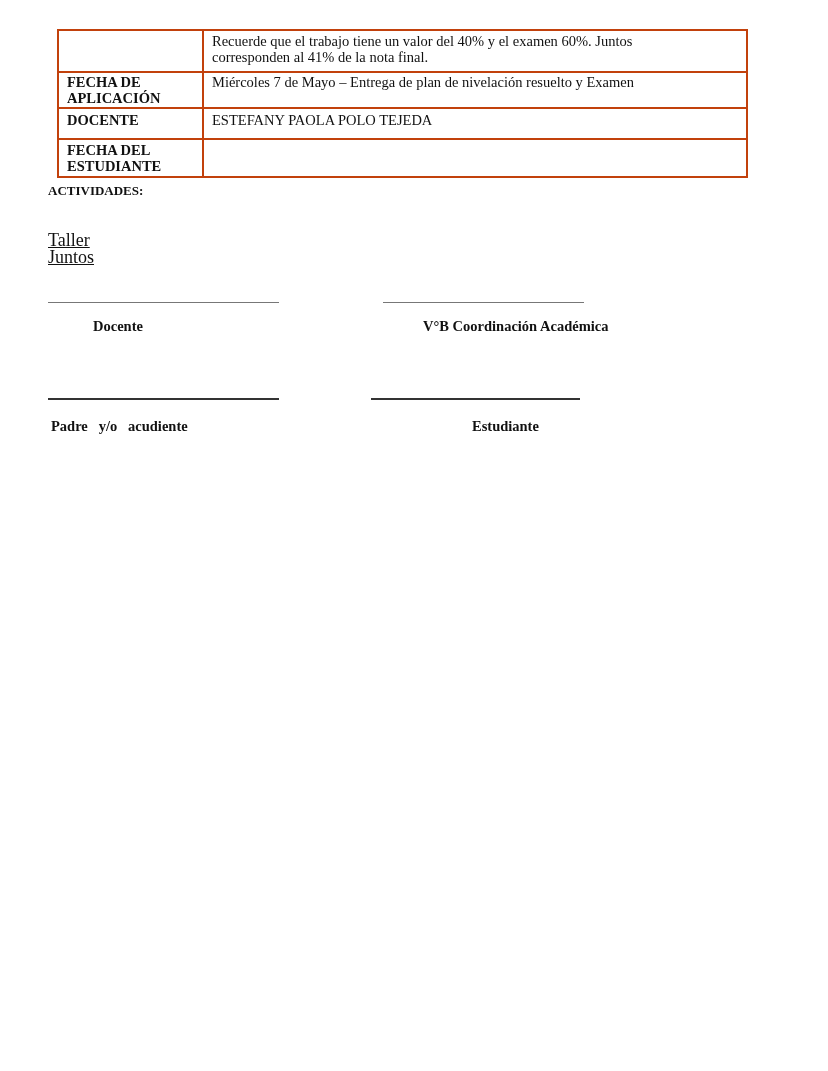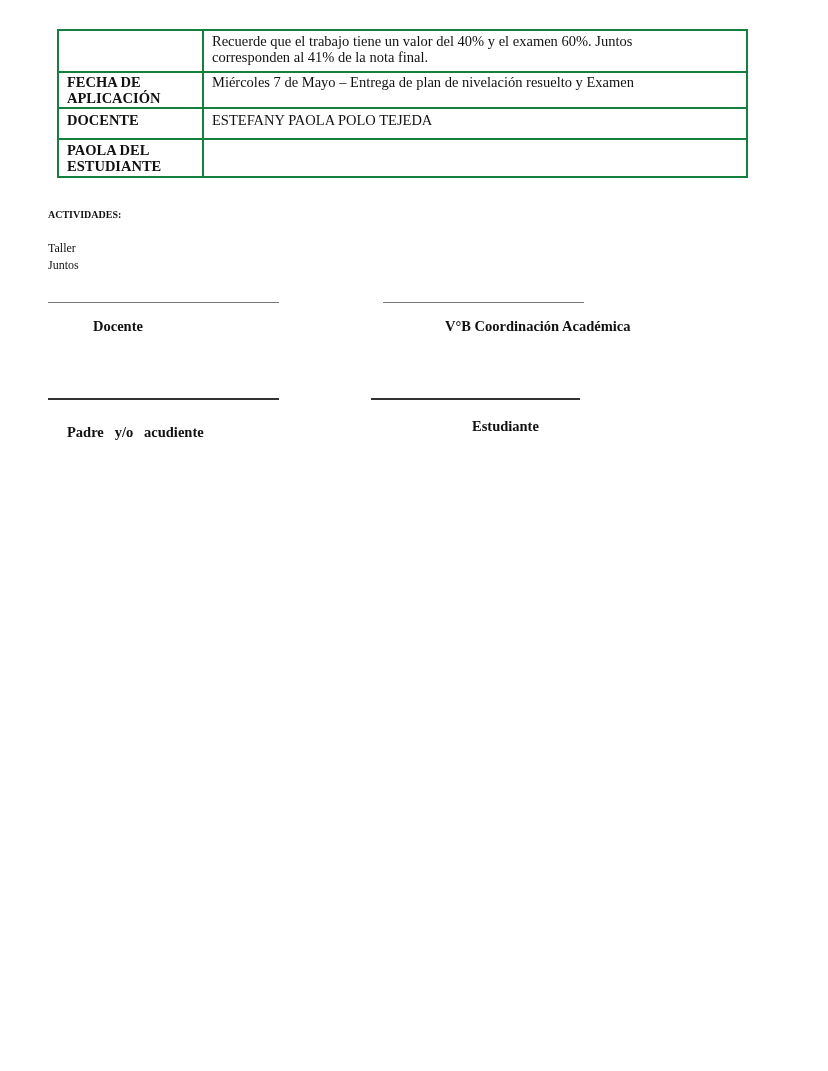--- a/index.html
+++ b/index.html
@@ -4,30 +4,30 @@
   <style>
     html, body { margin: 0; padding: 0; background: #ffffff; }
     body {
       width: 828px; height: 1071px; position: relative; overflow: hidden;
       font-family: "Liberation Serif", "DejaVu Serif", serif; color: #111;
     }
     .tbl {
       position: absolute; left: 57px; top: 29px; width: 691px;
       border-collapse: collapse; font-size: 14.5px; line-height: 16px;
     }
-    .tbl td { border: 2px solid #15803d; vertical-align: top; padding: 1px 8px 1px 8px; }
+    .tbl td { border: 2px solid #c2410c; vertical-align: top; padding: 1px 8px 1px 8px; }
     .tbl td.lbl { width: 127px; font-weight: bold; padding-left: 8px; }
     .tbl tr.r0 td { height: 37px; padding-top: 2px; }
     .tbl tr.r1 td { height: 32px; }
     .tbl tr.r2 td { height: 25px; padding-top: 3px; }
     .tbl tr.r3 td { height: 33px; padding-top: 2px; }
     .val { display: block; }
     .abs { position: absolute; white-space: nowrap; }
-    .h-act { left: 48px; top: 209px; font-weight: bold; font-size: 10px; }
-    .list { left: 48px; top: 240px; font-size: 12px; line-height: 17px; }
+    .h-act { left: 48px; top: 183px; font-weight: bold; font-size: 13px; }
+    .list { left: 48px; top: 232px; font-size: 18px; line-height: 17px; text-decoration: underline; }
     .line { position: absolute; height: 1px; background: #777; }
     .line.dark { height: 2px; background: #333; }
     .sig { font-weight: bold; font-size: 14.5px; }
   </style>
 </head>
 <body>
 
 <table class="tbl">
   <tbody>
       <tr class="r0">
@@ -43,35 +43,35 @@
       <span class="val">APLICACIÓN</span>
     </td>
     <td>Miércoles 7 de Mayo – Entrega de plan de nivelación resuelto y Examen</td>
   </tr>
   <tr class="r2">
     <td class="lbl">DOCENTE</td>
     <td>ESTEFANY PAOLA POLO TEJEDA</td>
   </tr>
   <tr class="r3">
     <td class="lbl">
-      <span class="val">PAOLA DEL</span>
+      <span class="val">FECHA DEL</span>
       <span class="val">ESTUDIANTE</span>
     </td>
     <td></td>
   </tr>
 </tbody>
   </table>
 
 <div class="abs h-act">ACTIVIDADES:</div>
 <div class="abs list">
   <div>Taller</div>
   <div>Juntos</div>
 </div>
 
 <div class="line" style="left:48px; top:302px; width:231px;"></div>
 <div class="line" style="left:383px; top:302px; width:201px;"></div>
 <div class="abs sig" style="left:93px; top:318px;">Docente</div>
-<div class="abs sig" style="left:423px; top:318px;margin-left:22px;">V°B Coordinación Académica</div>
+<div class="abs sig" style="left:423px; top:318px;">V°B Coordinación Académica</div>
 
 <div class="line dark" style="left:48px; top:398px; width:231px;"></div>
 <div class="line dark" style="left:371px; top:398px; width:209px;"></div>
-<div class="abs sig" style="left:67px; top:418px; white-space:pre;margin-top:6px;">Padre   y/o   acudiente</div>
+<div class="abs sig" style="left:51px; top:418px; white-space:pre;">Padre   y/o   acudiente</div>
 <div class="abs sig" style="left:472px; top:418px;">Estudiante</div>
 
 </body></html>

